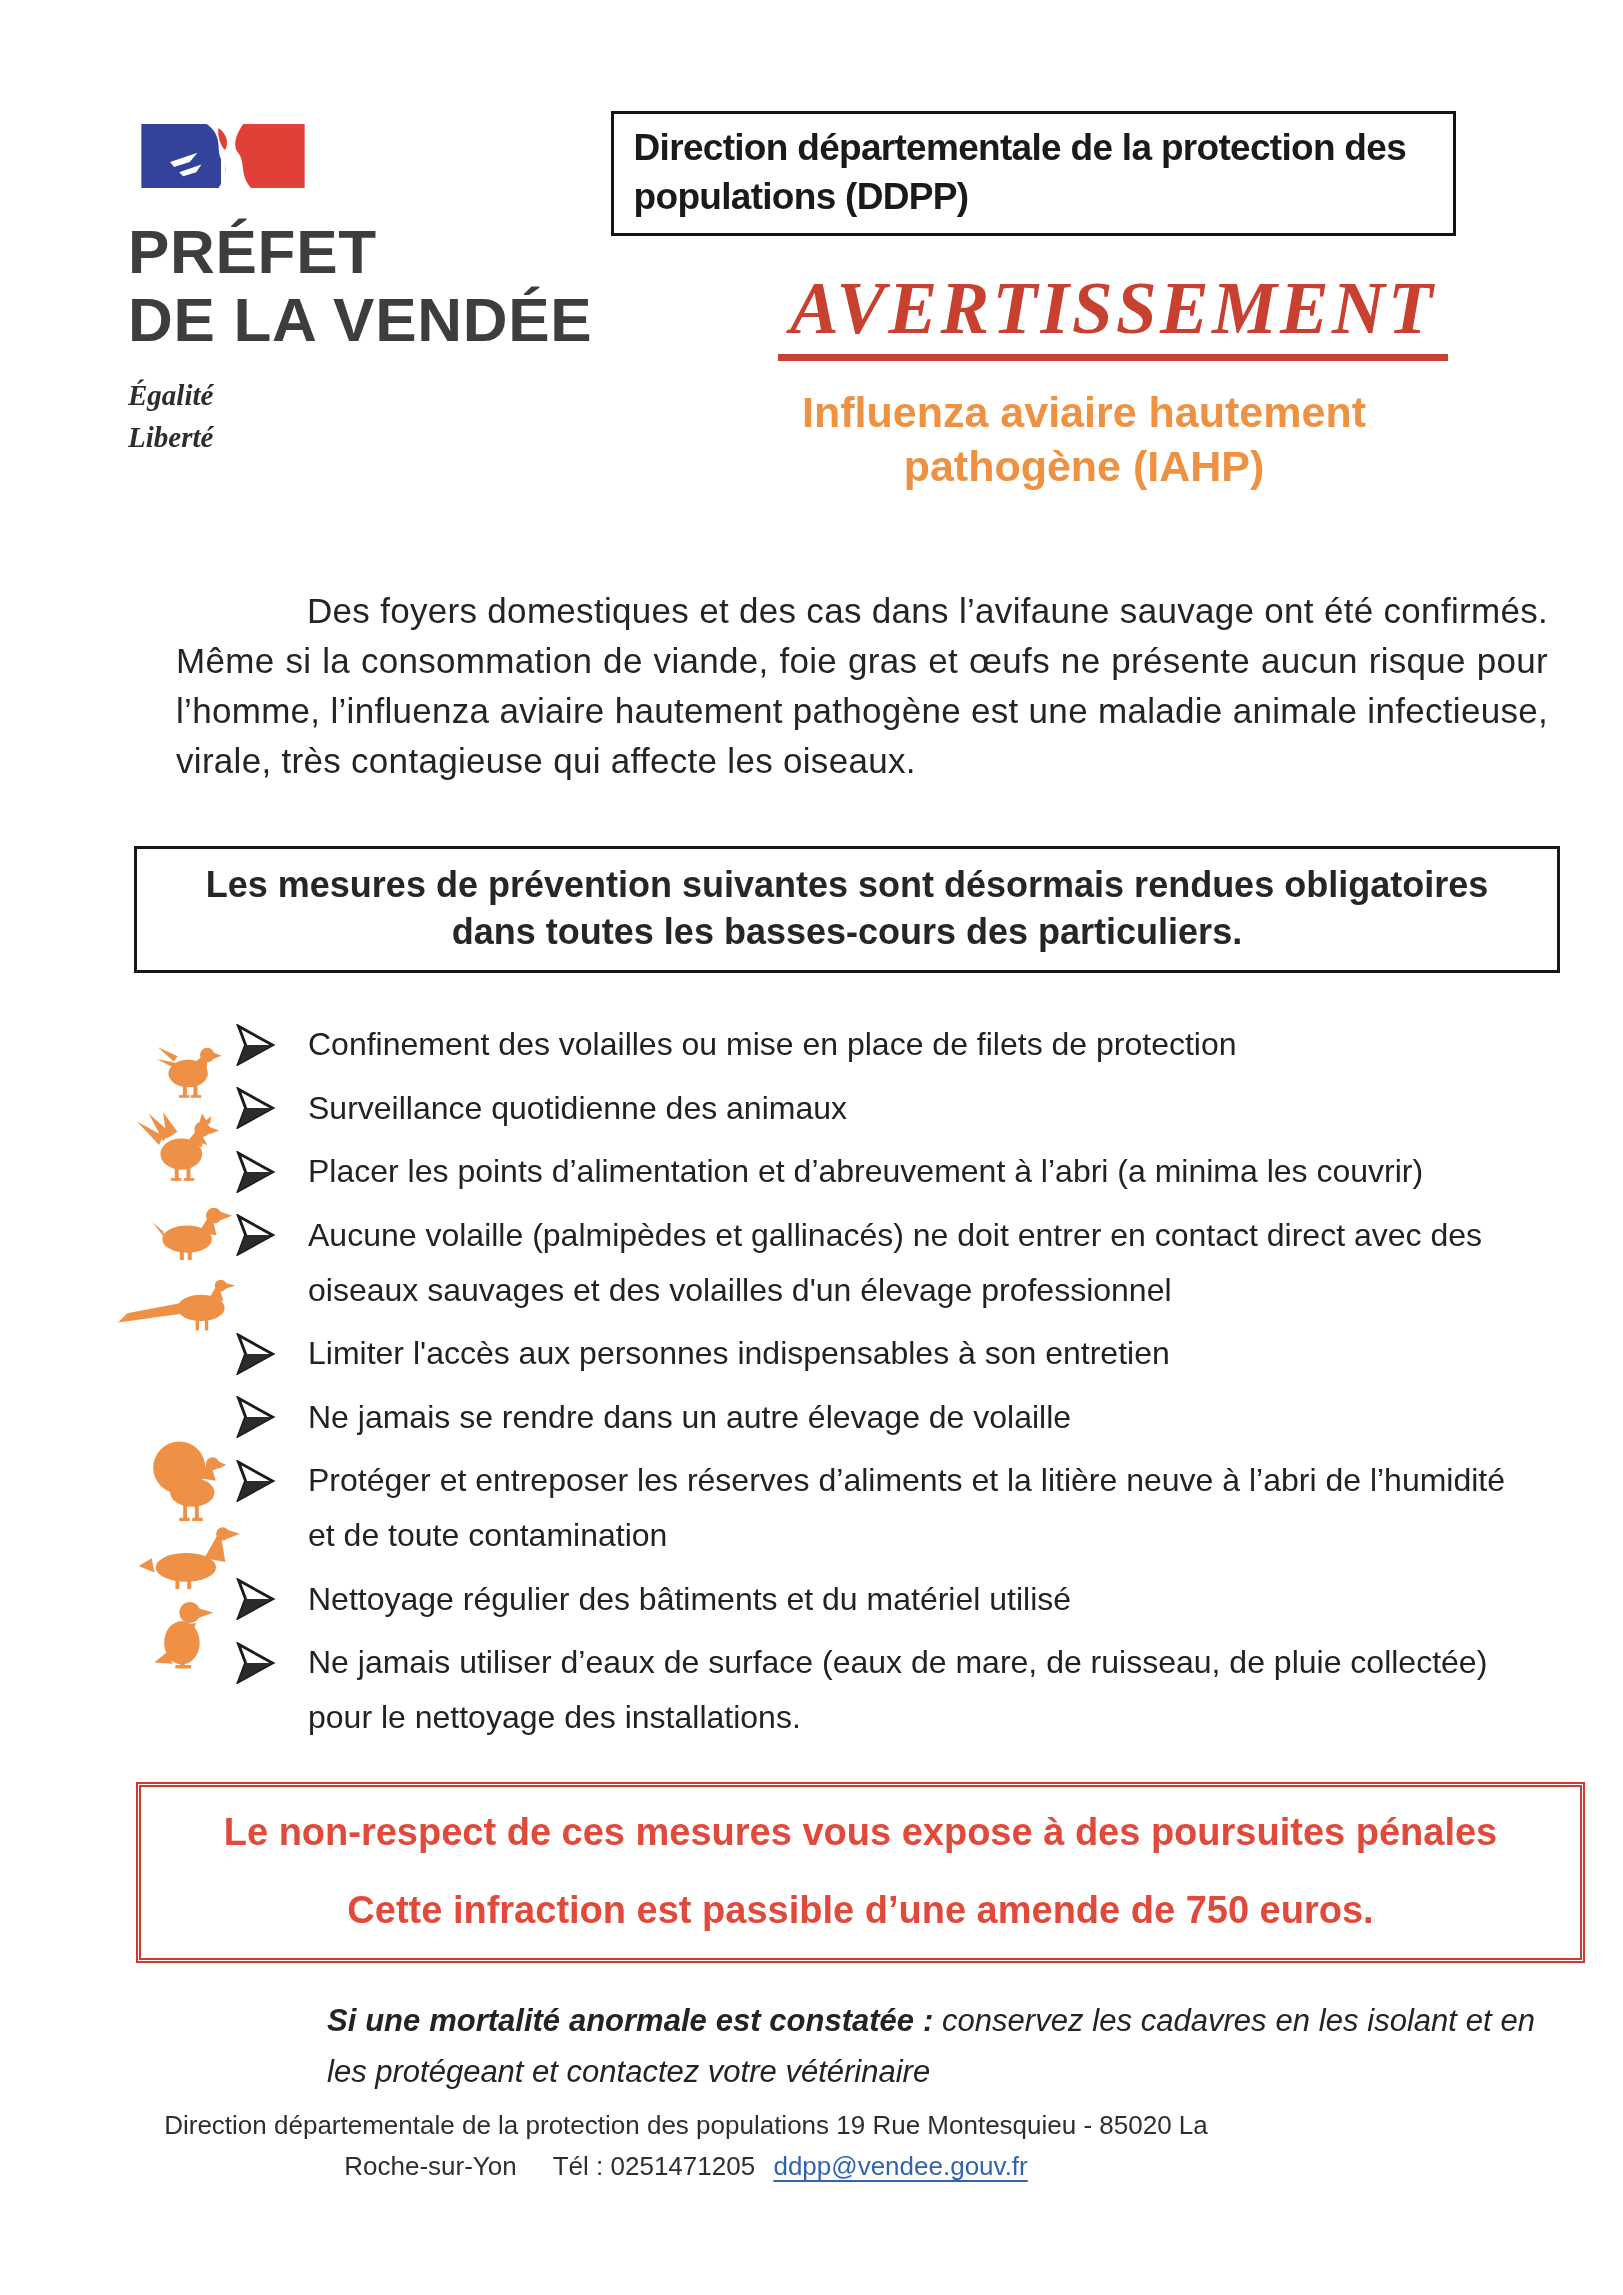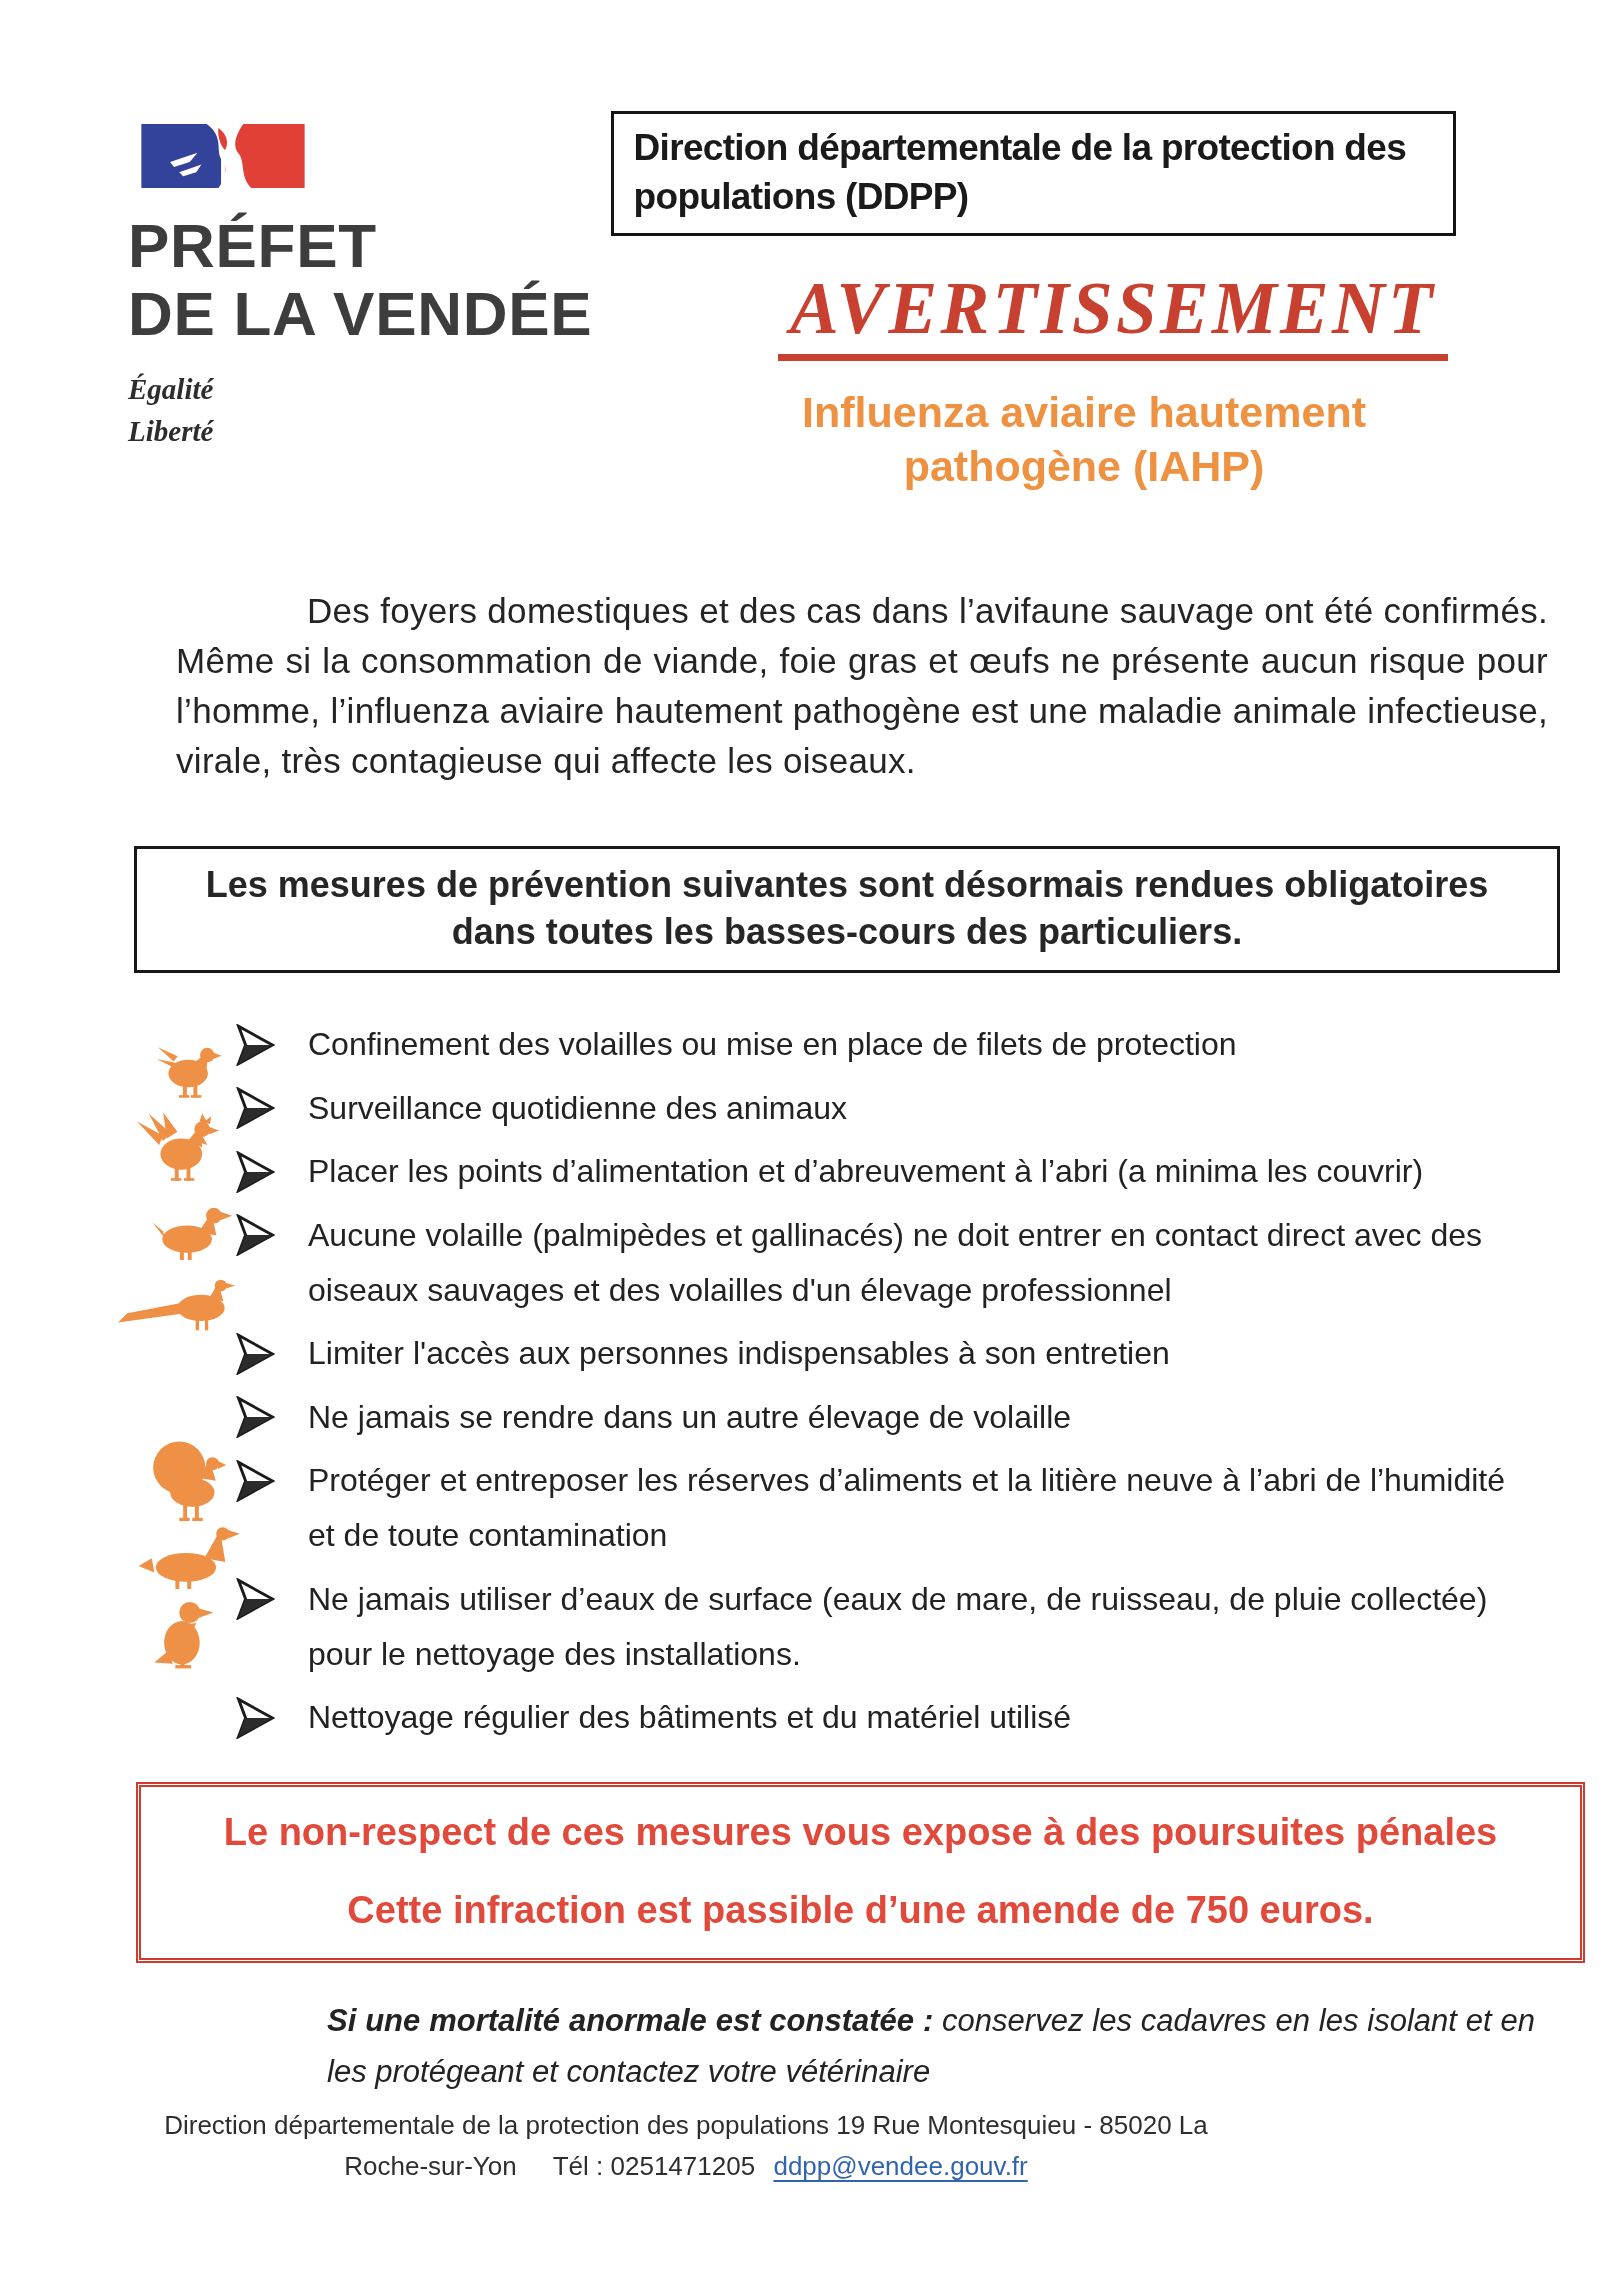--- a/index.html
+++ b/index.html
@@ -8,21 +8,21 @@
     width:1623px;height:2295px;
     background:#ffffff;
     font-family:"Liberation Sans",sans-serif;
     color:#1e1e1e;
     overflow:hidden;
   }
   
   .logo-block{position:absolute;left:128px;top:124px;width:497px;}
   .flag{display:block;width:164px;height:64px;margin-left:13px;}
   .prefet-title{
-    margin-top:24px;
+    margin-top:30px;
     font-size:62px;font-weight:bold;color:#3d3d3d;
     line-height:68px;letter-spacing:0.7px;
   }
   .motto{
     margin-top:19.6px;
     font-family:"Liberation Serif",serif;font-style:italic;
     font-size:29px;color:#2d2d2d;line-height:42px;font-weight:600;
   }
   .ddpp-box{
     position:absolute;left:611px;top:111px;width:845px;
@@ -302,28 +302,28 @@
           <polygon points="6,4 64,36 6,68 18,36" fill="#ffffff" stroke="#1b1b1b" stroke-width="5"></polygon>
           <polygon points="18,36 64,36 6,68" fill="#2b2b2b"></polygon>
         </svg>
       <span>Protéger et entreposer les réserves d’aliments et la litière neuve à l’abri de l’humidité et de toute contamination</span>
     </div>
     <div class="measure-item">
       <svg class="bullet" viewBox="0 0 70 72">
           <polygon points="6,4 64,36 6,68 18,36" fill="#ffffff" stroke="#1b1b1b" stroke-width="5"></polygon>
           <polygon points="18,36 64,36 6,68" fill="#2b2b2b"></polygon>
         </svg>
+      <span>Nettoyage régulier des bâtiments et du matériel utilisé</span>
+    </div>
+    <div class="measure-item">
+      <svg class="bullet" viewBox="0 0 70 72">
+          <polygon points="6,4 64,36 6,68 18,36" fill="#ffffff" stroke="#1b1b1b" stroke-width="5"></polygon>
+          <polygon points="18,36 64,36 6,68" fill="#2b2b2b"></polygon>
+        </svg>
       <span>Ne jamais utiliser d’eaux de surface (eaux de mare, de ruisseau, de pluie collectée) pour le nettoyage des installations.</span>
-    </div>
-    <div class="measure-item">
-      <svg class="bullet" viewBox="0 0 70 72">
-          <polygon points="6,4 64,36 6,68 18,36" fill="#ffffff" stroke="#1b1b1b" stroke-width="5"></polygon>
-          <polygon points="18,36 64,36 6,68" fill="#2b2b2b"></polygon>
-        </svg>
-      <span>Nettoyage régulier des bâtiments et du matériel utilisé</span>
     </div>
   </div>
 
   <div class="penalty-box">
     <div>Le non-respect de ces mesures vous expose à des poursuites pénales</div>
     <div class="penalty-line2">Cette infraction est passible d’une amende de 750 euros.</div>
   </div>
 
   <p class="vet-note"><span class="lead">Si une mortalité anormale est constatée :</span><span> conservez les cadavres en les isolant et en les protégeant et contactez votre vétérinaire</span></p>
 

